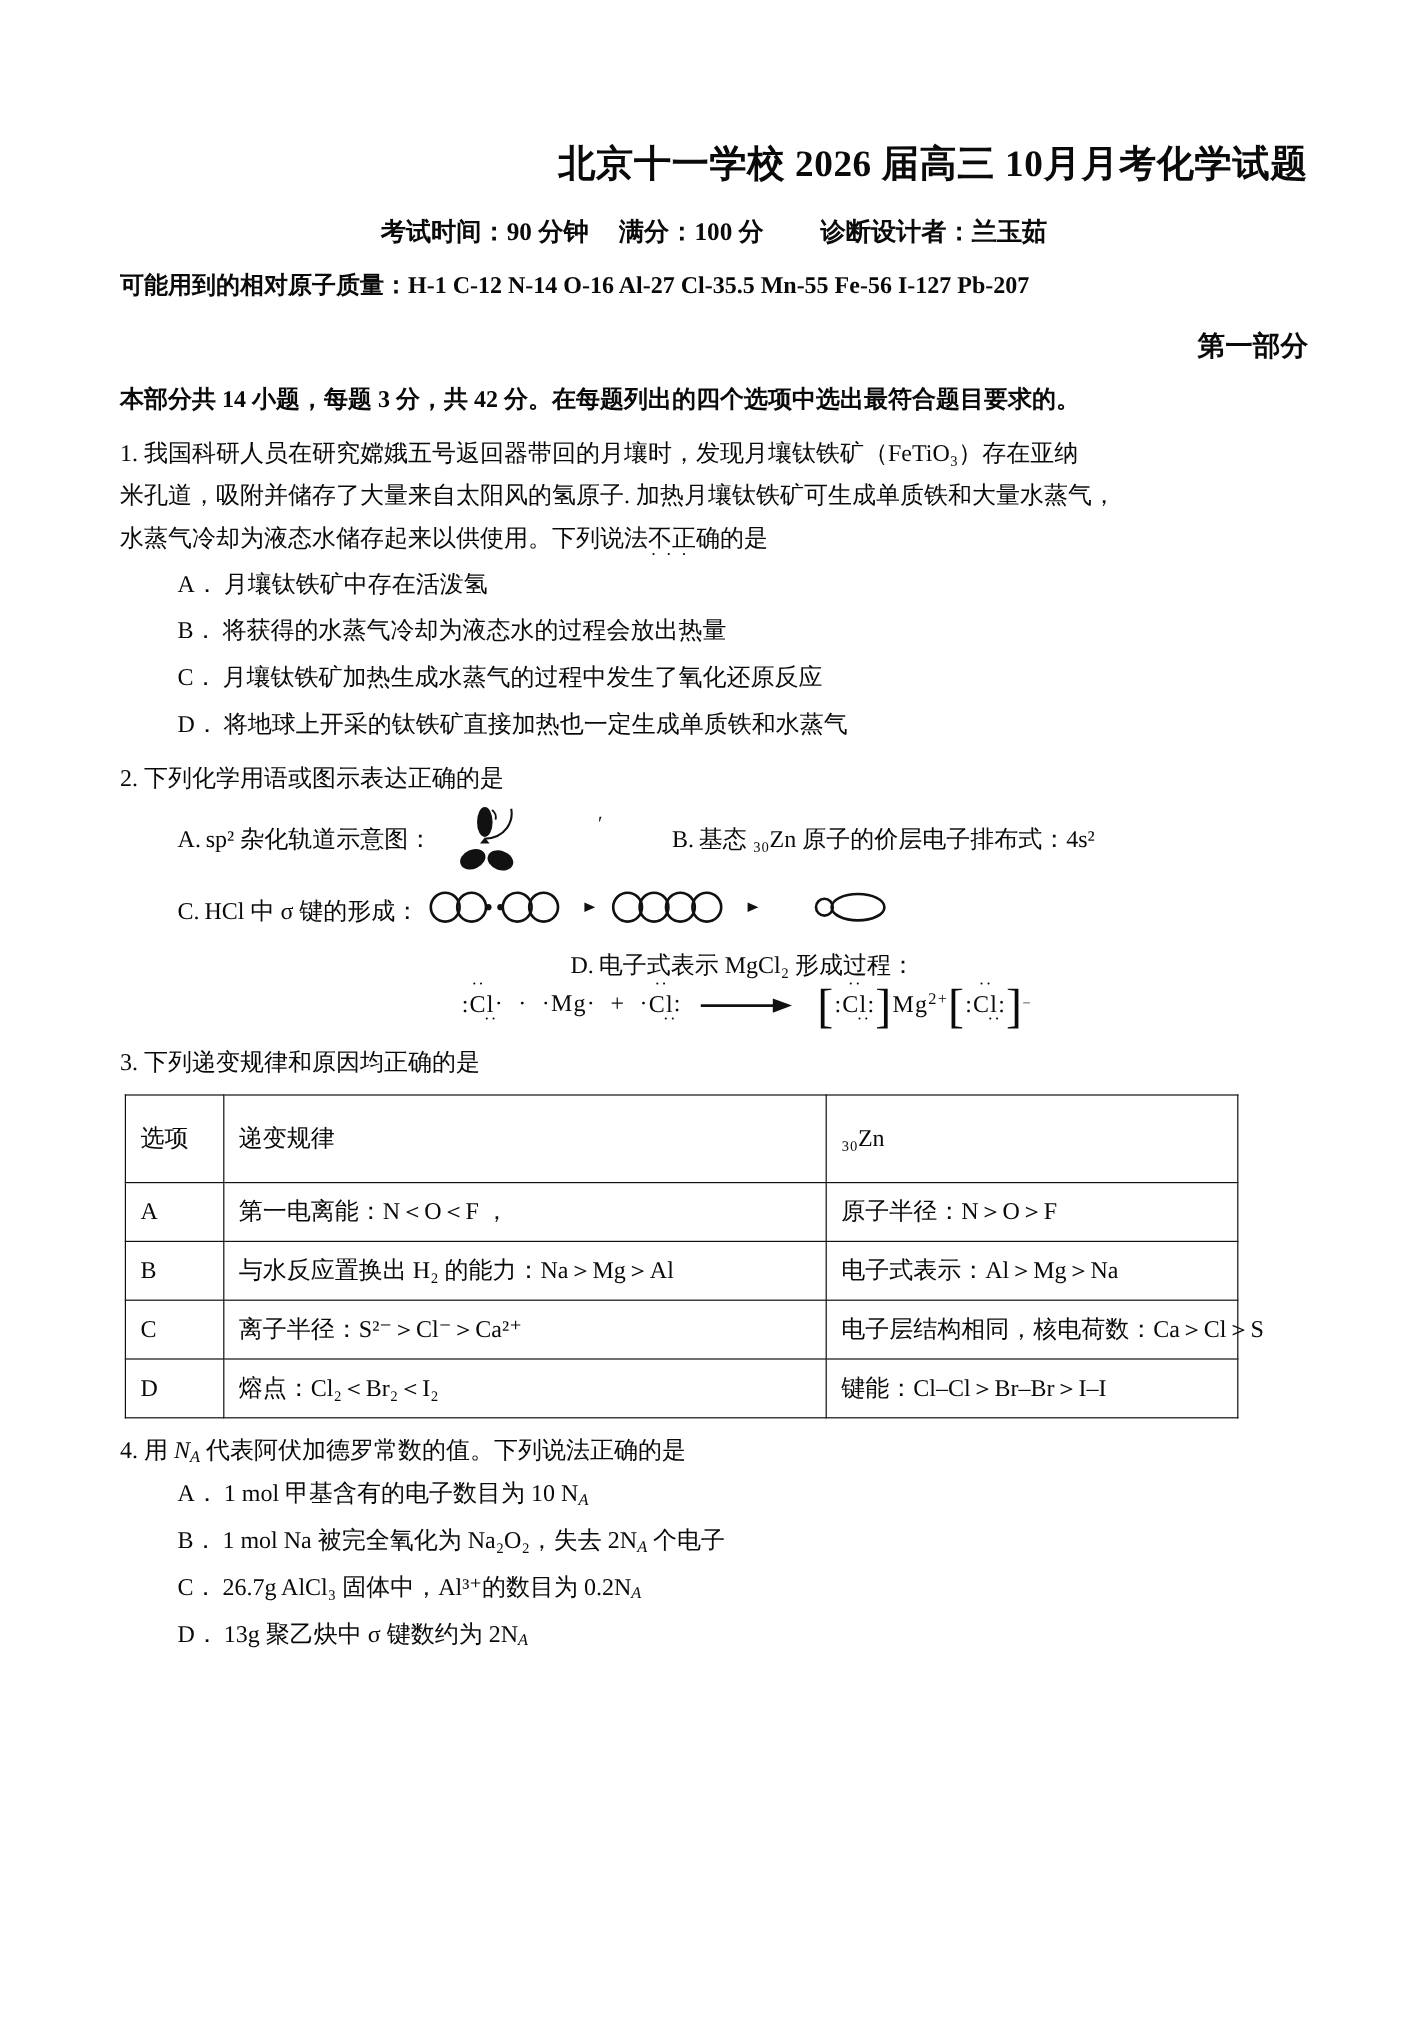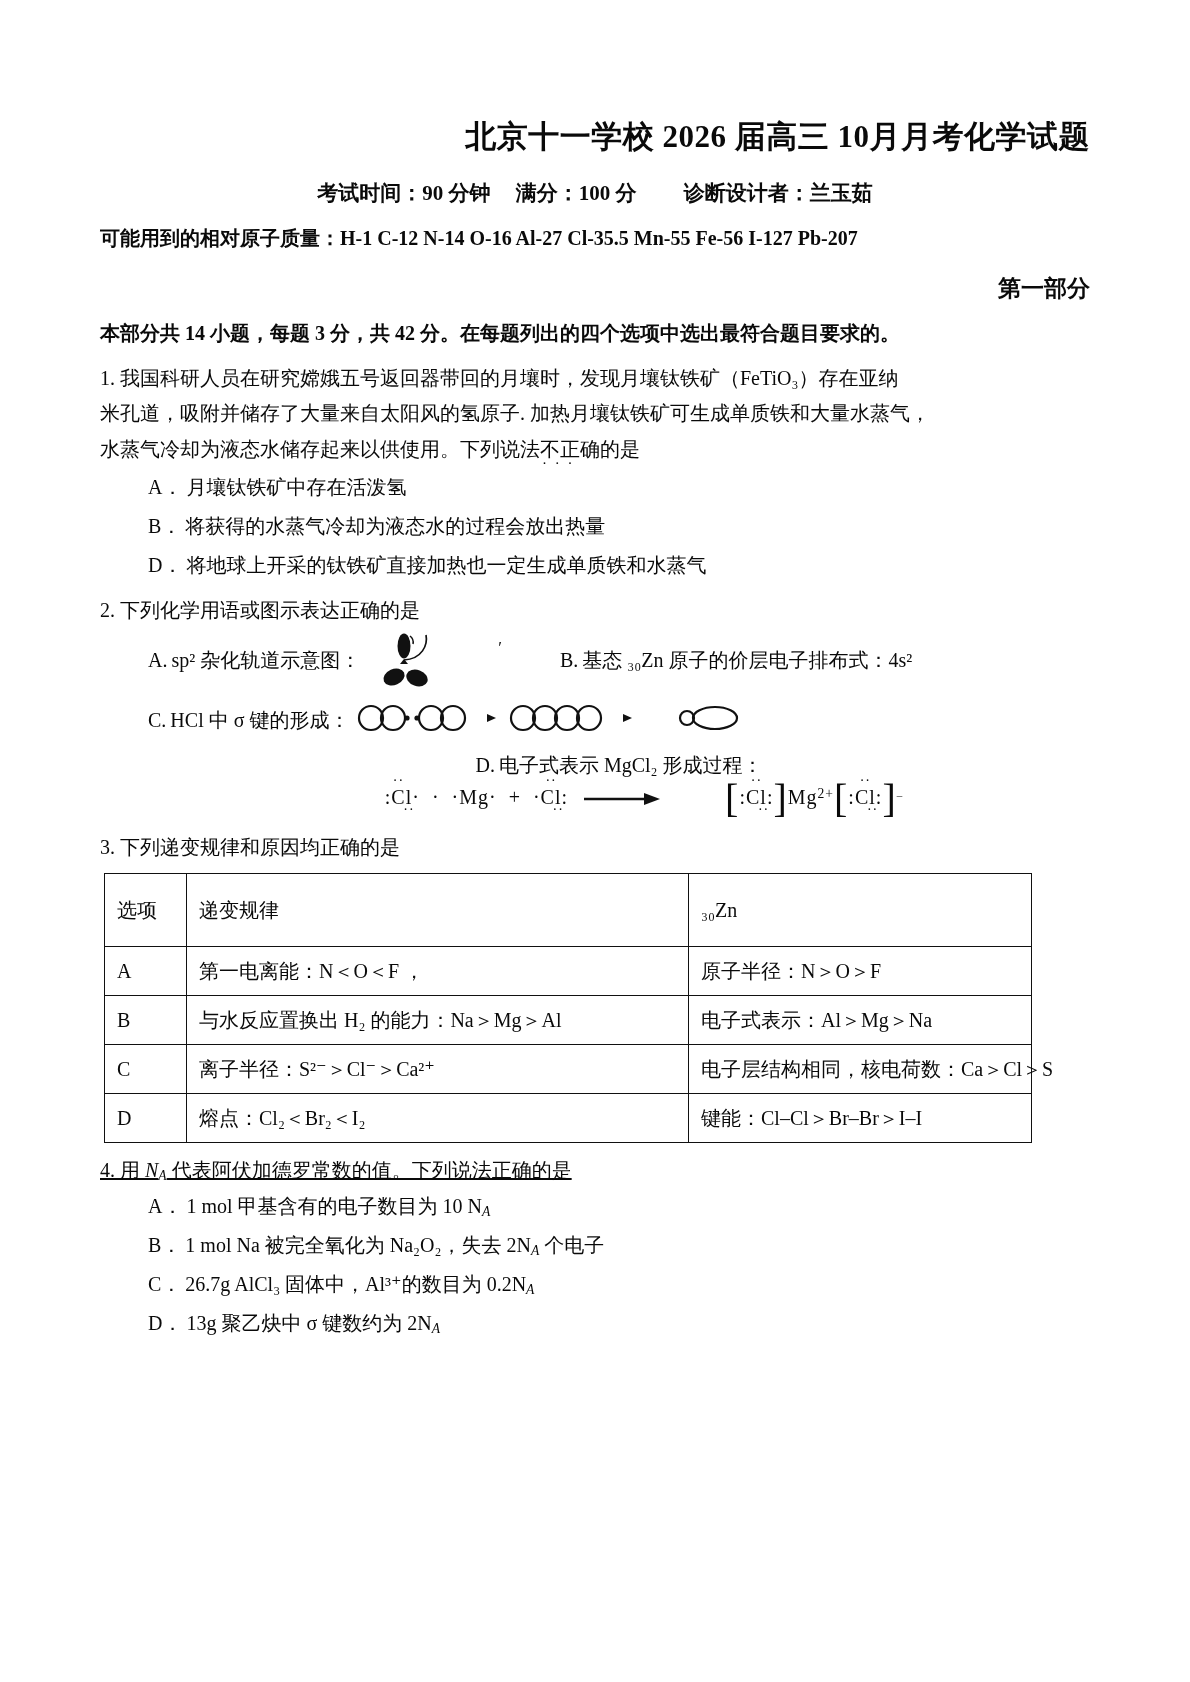--- a/index.html
+++ b/index.html
@@ -100,21 +100,21 @@
     vertical-align:middle;
   }
   .tick{
     font-size:17px;
     margin:0 58px 0 34px;
     align-self:flex-start;
     padding-top:6px;
   }
   .hcl-fig{display:inline-block;margin-left:8px;vertical-align:middle;}
   .mg-fig{display:inline-block;margin-left:6px;vertical-align:middle;}
-  .lewis{font-size:20px;white-space:nowrap;letter-spacing:1px;margin-left:44px;}
+  .lewis{font-size:20px;white-space:nowrap;letter-spacing:1px;}
   .lewis .dots-top{position:relative;}
   .lewis .dots-top::before{
     content:"··";
     position:absolute;left:50%;transform:translateX(-50%);
     top:-13px;font-size:14px;letter-spacing:1px;
   }
   .lewis .dots-bot{position:relative;}
   .lewis .dots-bot::after{
     content:"··";
     position:absolute;left:50%;transform:translateX(-50%);
@@ -171,20 +171,23 @@
       <span>我国科研人员在研究嫦娥五号返回器带回的月壤时，发现月壤钛铁矿（FeTiO₃）存在亚纳</span><br>
       <span>米孔道，吸附并储存了大量来自太阳风的氢原子. 加热月壤钛铁矿可生成单质铁和大量水蒸气，</span><br>
       <span>水蒸气冷却为液态水储存起来以供使用。下列说法</span><span class="dotted">不正确</span><span>的是</span>
     </p>
     <ul class="opts">
       <li class="opt">
         <span class="opt-label">A．</span><span>月壤钛铁矿中存在活泼氢</span>
       </li>
       <li class="opt">
         <span class="opt-label">B．</span><span>将获得的水蒸气冷却为液态水的过程会放出热量</span>
+      </li>
+      <li class="opt">
+        <span class="opt-label">C．</span><span>月壤钛铁矿加热生成水蒸气的过程中发生了氧化还原反应</span>
       </li>
       <li class="opt">
         <span class="opt-label">D．</span><span>将地球上开采的钛铁矿直接加热也一定生成单质铁和水蒸气</span>
       </li>
     </ul>
   </div>
 
   <div class="q" style="margin-top:8px;">
     <p class="q-stem">
       <span>2.</span>
@@ -295,21 +298,21 @@
       <tr>
         <td>D</td>
         <td>熔点：Cl₂＜Br₂＜I₂</td>
         <td>键能：Cl–Cl＞Br–Br＞I–I</td>
       </tr>
     </tbody>
       </table>
   </div>
 
   <div class="q">
-    <p class="q-stem" style="line-height:1.7;text-decoration:underline;">
+    <p class="q-stem" style="line-height:1.7;">
       <span>4.</span>
       <span>用 </span><span class="ital">N</span><sub class="ital">A</sub><span> 代表阿伏加德罗常数的值。下列说法正确的是</span>
     </p>
     <ul class="opts">
       <li class="opt">
         <span class="opt-label">A．</span><span>1 mol 甲基含有的电子数目为 10 N</span><sub class="ital">A</sub>
       </li>
       <li class="opt">
         <span class="opt-label">B．</span><span>1 mol Na 被完全氧化为 Na₂O₂，失去 2N</span><sub class="ital">A</sub><span> 个电子</span>
       </li>

